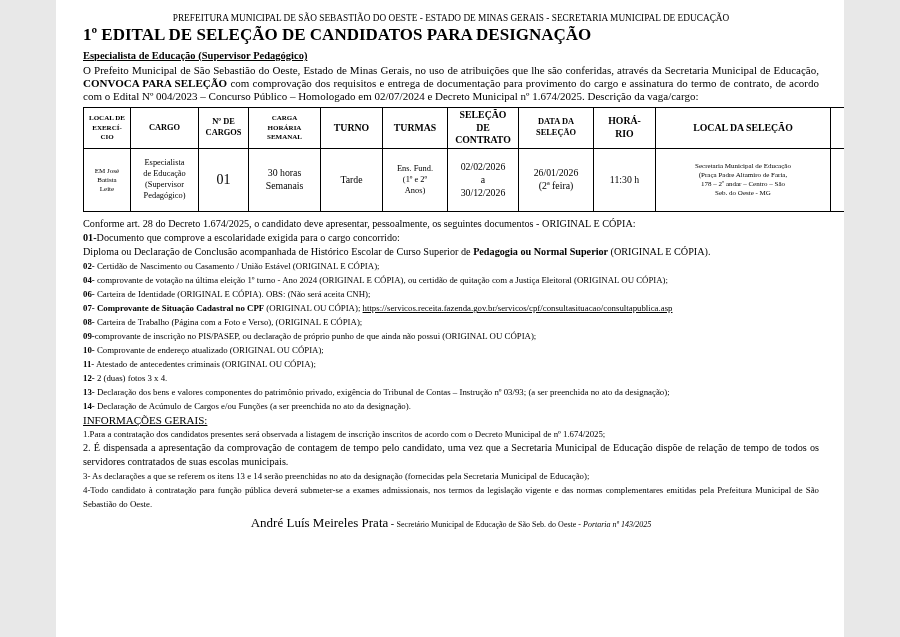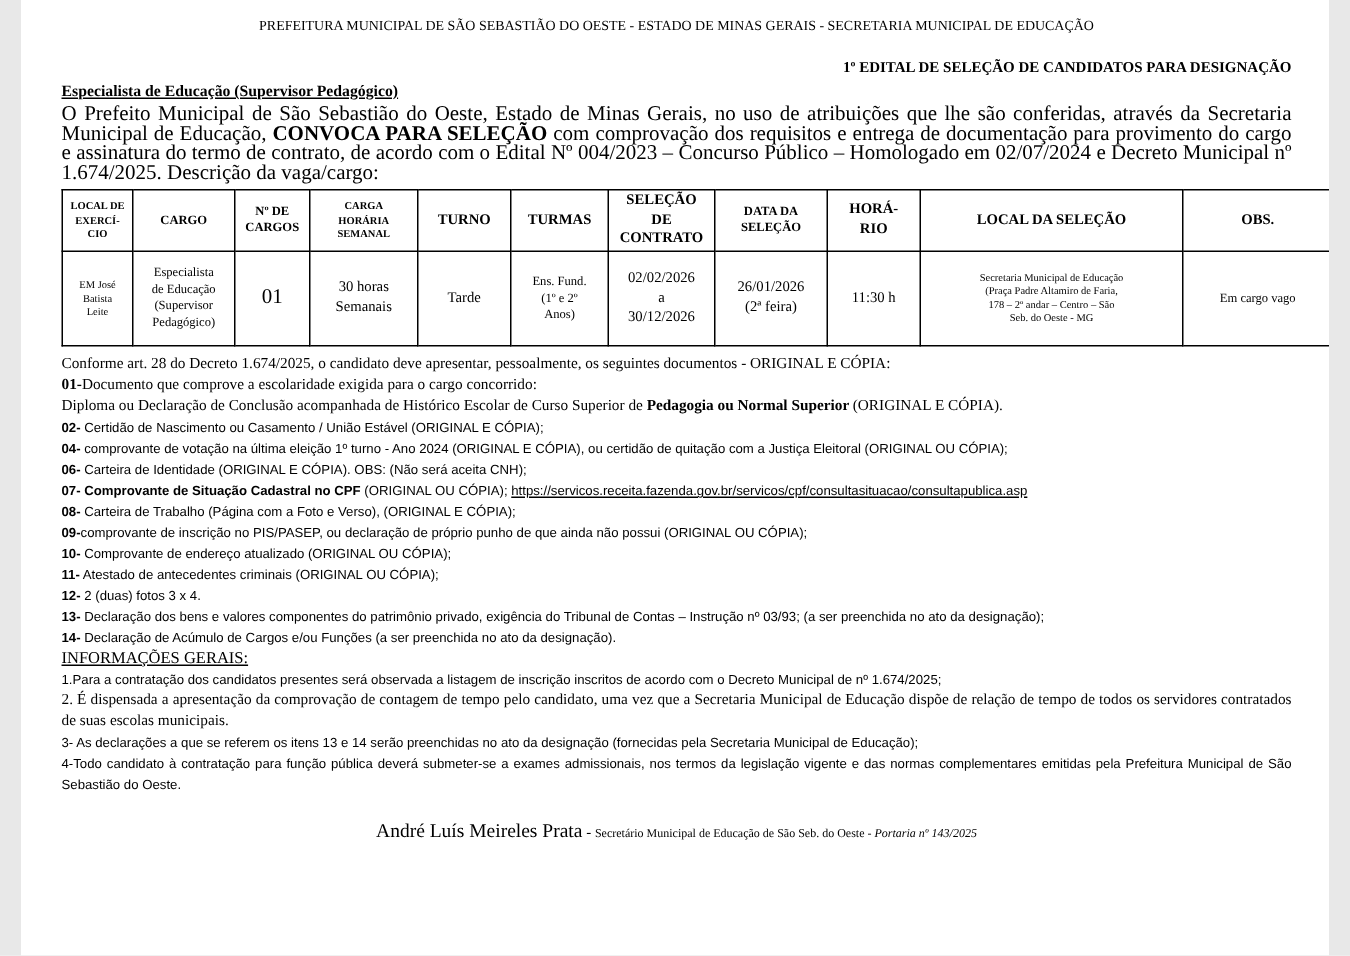--- a/index.html
+++ b/index.html
@@ -1,30 +1,30 @@
 <!DOCTYPE html>
 <html><head>
 <meta charset="utf-8">
 <style>
   html,body { margin:0; padding:0; background:#e8e8e8; }
   .page {
     position:relative;
-    width:872px; height:637px;
+    width:788px; height:637px;
     margin:0 auto;
     background:#ffffff;
     color:#000;
     box-sizing:border-box;
     padding:13px 25px 0 27px;
     font-family:"Liberation Serif", serif;
     overflow:hidden;
   }
   .header-line { font-size:9.3px; text-align:center; white-space:nowrap; }
-  .doc-title   { font-size:10px; font-weight:bold; text-align:right; margin-top:17px; }
+  .doc-title   { font-size:17px; font-weight:bold; text-align:left; margin-top:2px; }
   .job-title   { font-size:10.5px; font-weight:bold; text-decoration:underline; margin-top:4px; display:inline-block; }
-  .intro       { font-size:14px; line-height:13px; text-align:justify; margin:1px 0 0 0; }
+  .intro       { font-size:11px; line-height:13px; text-align:justify; margin:1px 0 0 0; }
 
   table.vtable {
     width:100%;
     border-collapse:collapse;
     table-layout:fixed;
     margin-top:4px;
     border:1.5px solid #000;
     padding-left:20px;
   }
   .vtable th, .vtable td {
@@ -42,28 +42,28 @@
   .vtable td { font-weight:normal; }
   .b    { font-weight:normal; }
   .fz7  { font-size:7px; }
   .fz8  { font-size:8.4px; }
   .fz9  { font-size:14px; }
   .fz10 { font-size:9.8px; }
 
   .docs { margin-top:5px; }
   .line       { line-height:14px; }
   .serif-line { font-family:"Liberation Serif", serif; font-size:10.2px; }
-  .sans-line  { font-family:Liberation Sans, sans-serif; font-size:8.8px; }
+  .sans-line  { font-family:Liberation Serif, serif; font-size:8.8px; }
   .just       { text-align:justify; }
   .u          { }
   a.doc-link  { color:#000; text-decoration:underline; }
 
   .gi-heading { font-size:11px; text-decoration:underline; }
 
-  .signature  { text-align:center; margin-top:15px; }
+  .signature  { text-align:center; margin-top:2px; }
   .sig-name     { font-size:13px; }
   .sig-dash     { font-size:10px; }
   .sig-role     { font-size:8px; }
   .sig-portaria { font-size:8px; font-style:italic; }
 </style>
 </head>
 <body>
 
 <div class="page">
 

